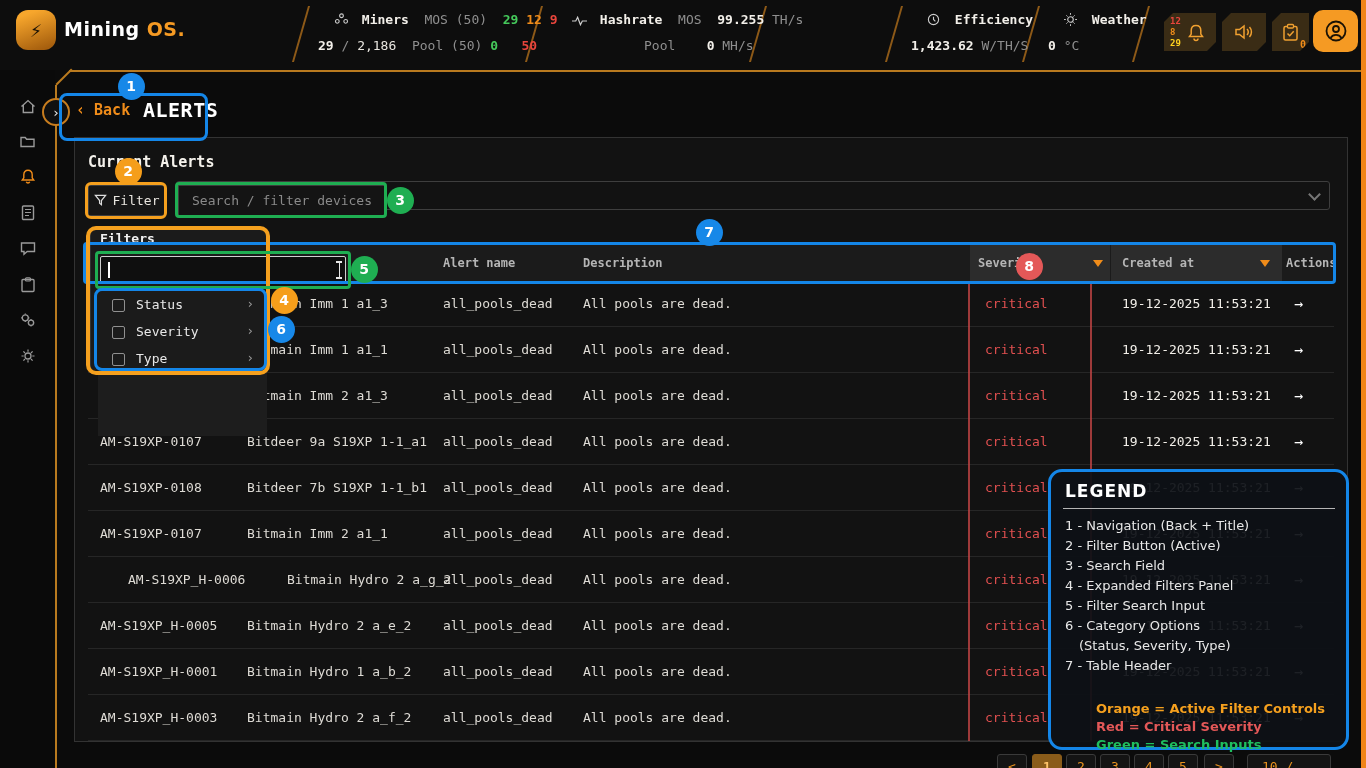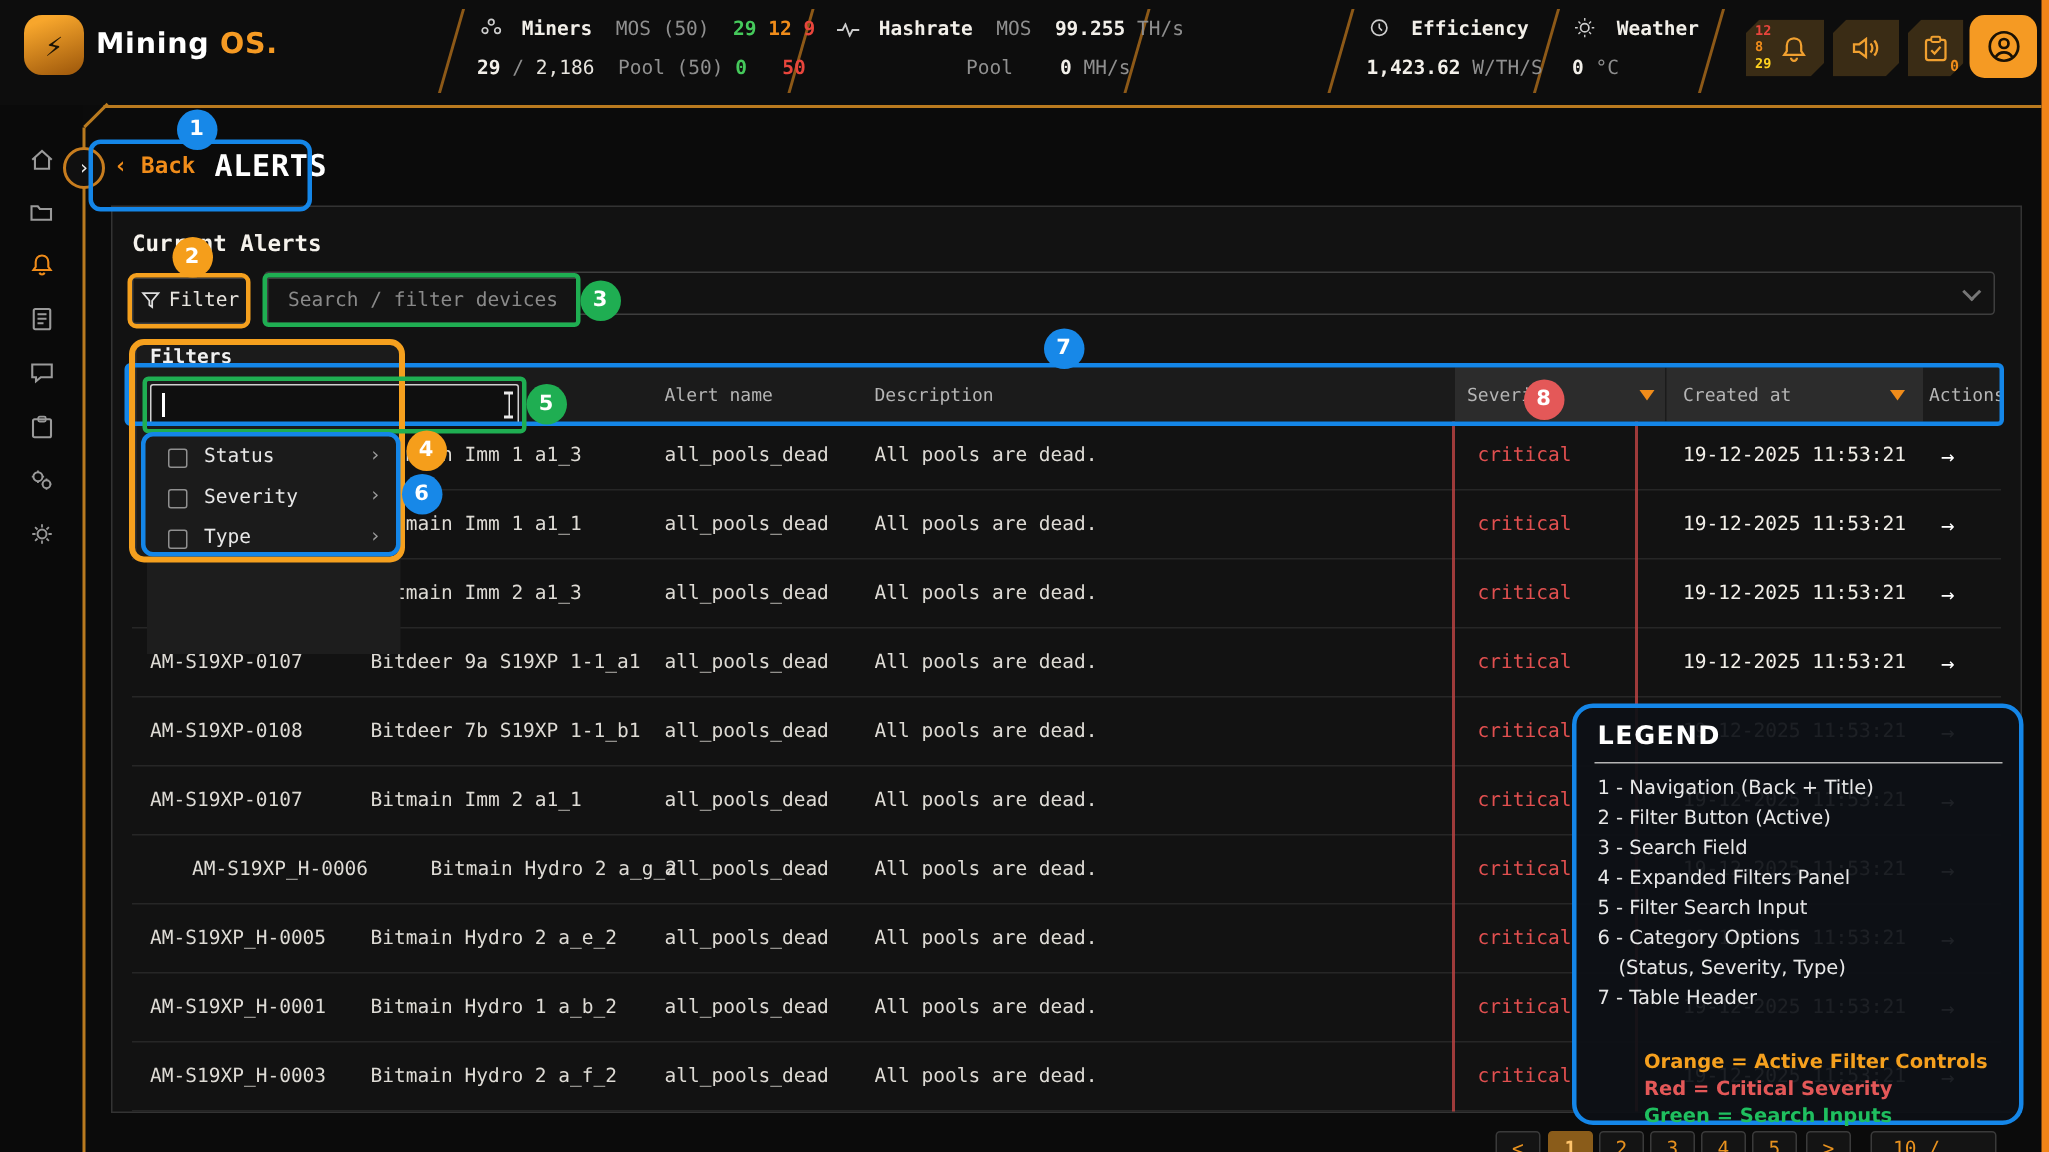--- a/index.html
+++ b/index.html
@@ -8,21 +8,21 @@
 
   
   #app-header { position:absolute; left:0; top:0; width:1366px; height:70px; background:#0d0d0d; }
   .logo-icon { position:absolute; left:16px; top:10px; width:40px; height:40px; border-radius:12px;
                background:linear-gradient(160deg,#f7a62c 15%,#a65f0e 90%); display:flex; align-items:center; justify-content:center;
                font-size:20px; color:#1a1205; }
   .brand { position:absolute; left:64px; top:18px; font-family:"DejaVu Sans", sans-serif; font-weight:bold; font-size:19px; color:#fff; letter-spacing:.5px;}
   .brand .os { color:#f59a23; }
   .hdr-divider { position:absolute; top:6px; width:2px; height:56px; background:#a5671a; transform:skewX(-16deg); opacity:.85;}
   .stat { position:absolute; top:0; height:70px; color:#ddd; font-size:13px; }
-  .stat .l1 { position:absolute; top:12px; left:2px; white-space:nowrap; }
+  .stat .l1 { position:absolute; top:12px; left:16px; white-space:nowrap; }
   .stat .l2 { position:absolute; top:38px; left:0; white-space:nowrap; }
   .dim { color:#8f8f8f; }
   .w { color:#f2efe9; font-weight:bold; }
   .g { color:#45c95b; font-weight:bold; }
   .o { color:#f08c1a; font-weight:bold; }
   .r { color:#e8453c; font-weight:bold; }
   .y { color:#ffd21f; font-weight:bold; }
   .stat-ic { display:inline-block; width:16px; text-align:center; margin-right:4px; vertical-align:-2px;}
   .hdr-btn { position:absolute; top:13px; height:38px; background:#3a2c15; cursor:pointer;
              clip-path:polygon(9px 0,100% 0,100% calc(100% - 9px),calc(100% - 9px) 100%,0 100%,0 9px);
@@ -51,21 +51,21 @@
   #panel-title { position:absolute; left:88px; top:153px; color:#f5f2ec; font-weight:bold; font-size:15px;}
   #device-combobox { position:absolute; left:176px; top:181px; width:1154px; height:29px; border:1px solid #3e3e3e; border-radius:3px; cursor:pointer;}
   #combo-chevron { position:absolute; left:1310px; top:190px; width:9px; height:9px; border-right:2px solid #777; border-bottom:2px solid #777; transform:rotate(45deg);}
   #filter-button { position:absolute; left:88px; top:185px; width:77px; height:31px; background:#161616; border:1px solid #3e3e3e;
                    display:flex; align-items:center; justify-content:center; gap:6px; color:#e8e5df; font-size:13px; cursor:pointer;}
   #search-field { position:absolute; left:178px; top:185px; width:207px; height:31px; background:#141414; border:1px solid #3e3e3e;
                   color:#8a8a8a; font-size:13px; line-height:29px; padding-left:13px; font-family:"DejaVu Sans Mono",monospace; cursor:text;}
 
   
   #table-header { position:absolute; left:88px; top:245px; width:1246px; height:36px; background:#1b1b1b; }
-  .th { position:absolute; top:0; height:36px; line-height:36px; color:#b5b5b5; font-size:12px; font-weight:normal; }
+  .th { position:absolute; top:0; height:36px; line-height:36px; color:#b5b5b5; font-size:12px; font-weight:bold; }
   .th-cell-hl { position:absolute; top:0; height:36px; background:#2c2c2c; }
   .sort-tri { position:absolute; top:15px; width:0; height:0; border-left:5px solid transparent; border-right:5px solid transparent; border-top:7px solid #f08c1a; cursor:pointer;}
   .trow { position:absolute; left:88px; width:1246px; height:46px; border-bottom:1px solid #262626; }
   .tcell { position:absolute; top:0; height:46px; line-height:46px; font-size:13px; color:#dedbd5; white-space:nowrap;}
   .crit { color:#e25050; }
   .created { color:#f2efe9; }
   .row-arrow { position:absolute; left:1206px; top:0; height:46px; line-height:46px; color:#fff; font-size:15px; cursor:pointer;}
   .redline { position:absolute; top:281px; width:2px; height:460px; background:#c24545; opacity:.8;}
 
   

